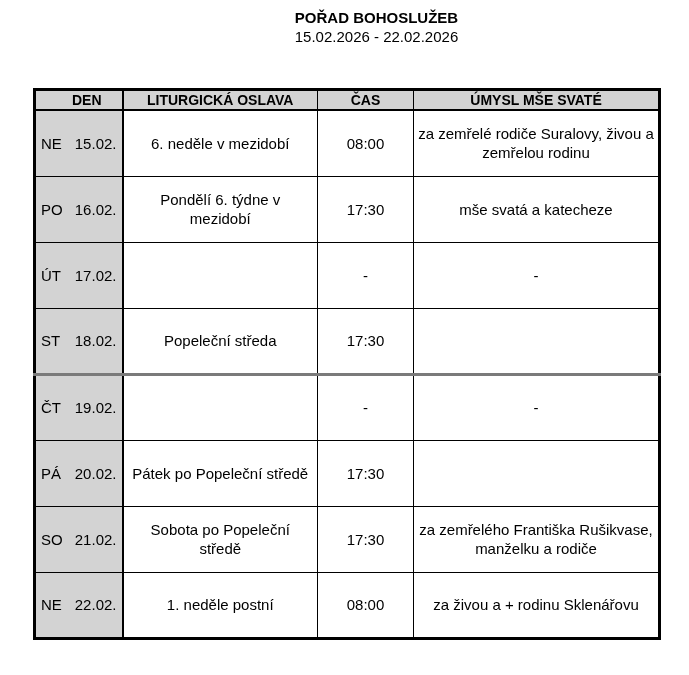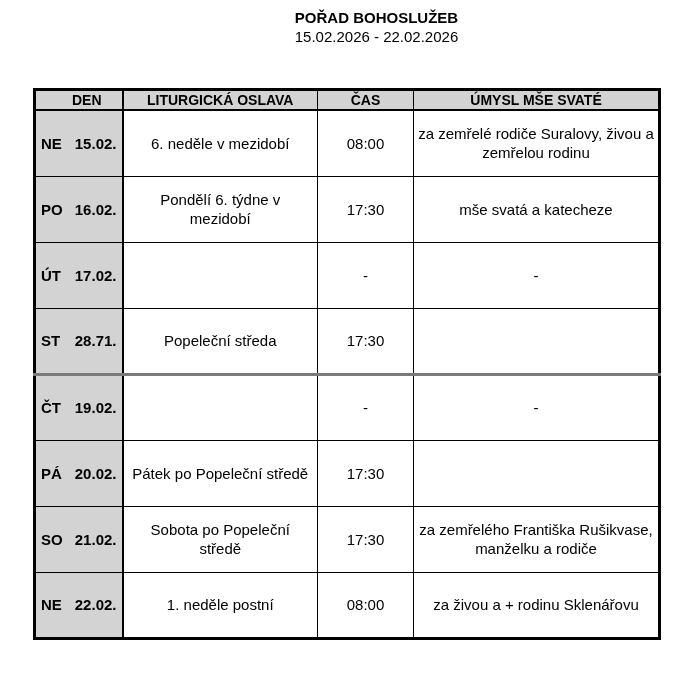--- a/index.html
+++ b/index.html
@@ -40,21 +40,21 @@
   .schedule td{
     height:66px;font-size:15px;line-height:19px;
     text-align:center;vertical-align:middle;
     padding:0 0;
   }
   .schedule td.den,.schedule th.den{
     background:var(--header_bg);
     border-right:2px solid var(--border);
     padding-left:16px;
   }
-  .schedule td.den{font-weight:bold;padding:0;margin-top:38px;}
+  .schedule td.den{font-weight:normal;padding:0;margin-top:38px;}
   .den-inner{
     display:flex;justify-content:space-between;align-items:center;
     padding:0 5px;width:100%;
   }
   .schedule td.umysl{padding:0 3px;white-space:pre-line;}
   .schedule td.cel{white-space:pre-line;}
   tr.sep-heavy td{border-top:3px solid var(--heavy_separator);}
 </style>
 </head>
 <body>
@@ -112,21 +112,21 @@
           </div>
         </td>
       <td class="cel"></td>
       <td class="cas">-</td>
       <td class="umysl">-</td>
     </tr>
     <tr>
       <td class="den">
           <div class="den-inner">
             <span>ST</span>
-            <span>28.71.</span>
+            <span>18.02.</span>
           </div>
         </td>
       <td class="cel">Popeleční středa</td>
       <td class="cas">17:30</td>
       <td class="umysl"></td>
     </tr>
     <tr class="sep-heavy">
       <td class="den">
           <div class="den-inner">
             <span>ČT</span>

